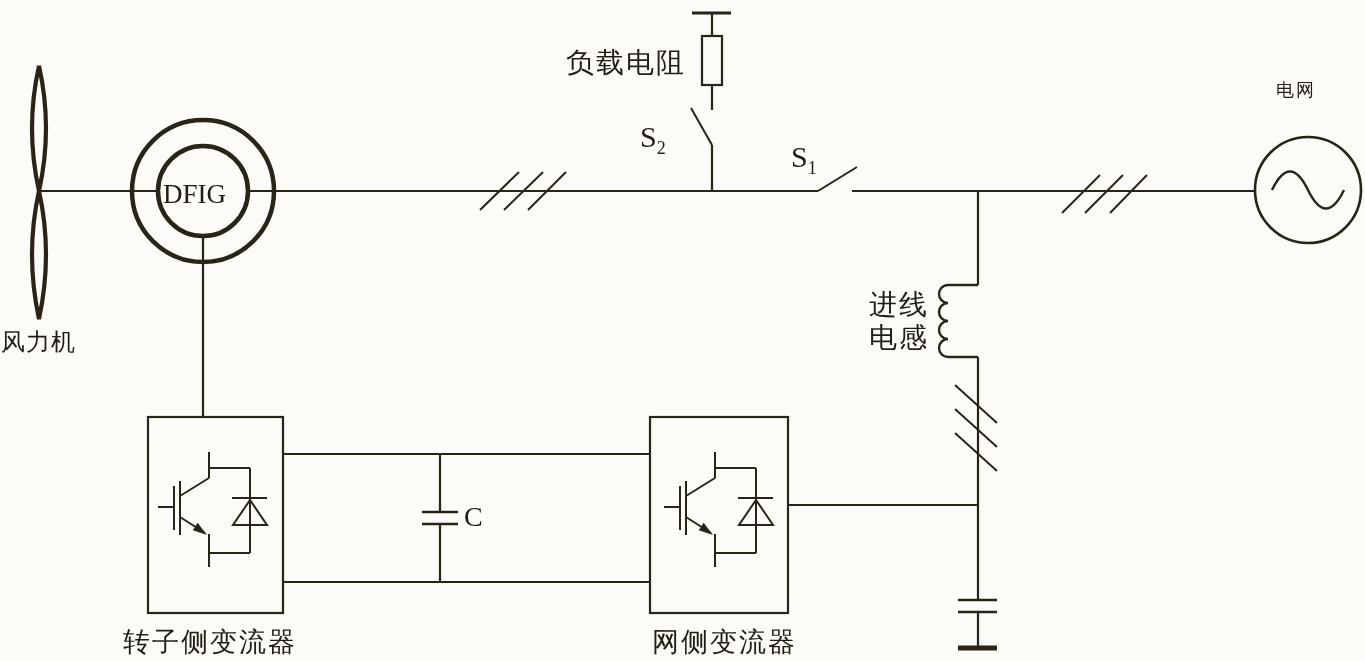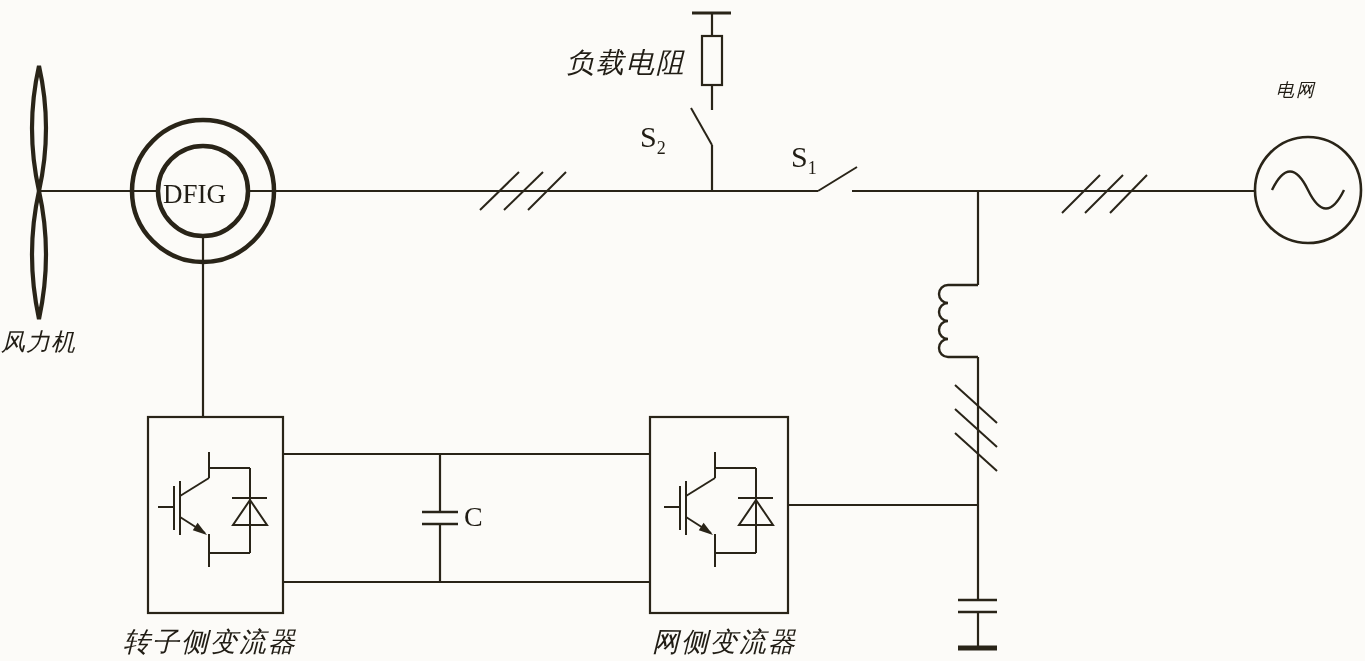--- a/index.html
+++ b/index.html
@@ -6,21 +6,21 @@
   body{width:1365px;height:661px;overflow:hidden;background:var(--bg,#fcfbf8);}
   #stage{position:relative;width:1365px;height:661px;background:var(--bg,#fcfbf8);}
   #circuit-svg{position:absolute;left:0;top:0;}
   .lbl{
     position:absolute;
     color:var(--txt,#211d15);
     font-family:"Liberation Serif","DejaVu Serif",serif;
     white-space:nowrap;
     line-height:1.15;
   }
-  .cn{letter-spacing:2px;font-style:italic;}
+  .cn{letter-spacing:2px;}
   .lbl-wind{left:1px;top:329px;font-size:24px;letter-spacing:1px;}
   .lbl-dfig{left:163px;top:179px;width:80px;text-align:left;font-size:27px;}
   .lbl-loadres{left:566px;top:47px;font-size:28px;}
   .lbl-s2{left:640px;top:120px;font-size:30px;}
   .lbl-s1{left:791px;top:140px;font-size:30px;}
   .lbl-grid{left:1276px;top:80px;font-size:18px;}
   .lbl-inductor{left:869px;top:288px;font-size:28px;line-height:33px;}
   .lbl-cap{left:464px;top:501px;font-size:28px;}
   .lbl-rsc{left:123px;top:627px;font-size:27px;}
   .lbl-gsc{left:644px;top:627px;font-size:27px;margin-left:8px;}
@@ -135,20 +135,24 @@
   <div class="lbl lbl-dfig">DFIG</div>
 
   <div class="lbl cn lbl-loadres">负载电阻</div>
 
   <div class="lbl lbl-s2"><span>S</span><sub>2</sub></div>
 
   <div class="lbl lbl-s1"><span>S</span><sub>1</sub></div>
 
   <div class="lbl cn lbl-grid">电网</div>
 
+  <div class="lbl cn lbl-inductor">
+    <div>进线</div>
+    <div>电感</div>
+  </div>
 
   <div class="lbl lbl-cap">C</div>
 
   <div class="lbl cn lbl-rsc">转子侧变流器</div>
 
   <div class="lbl cn lbl-gsc">网侧变流器</div>
 
 </div>
 
 </body></html>

